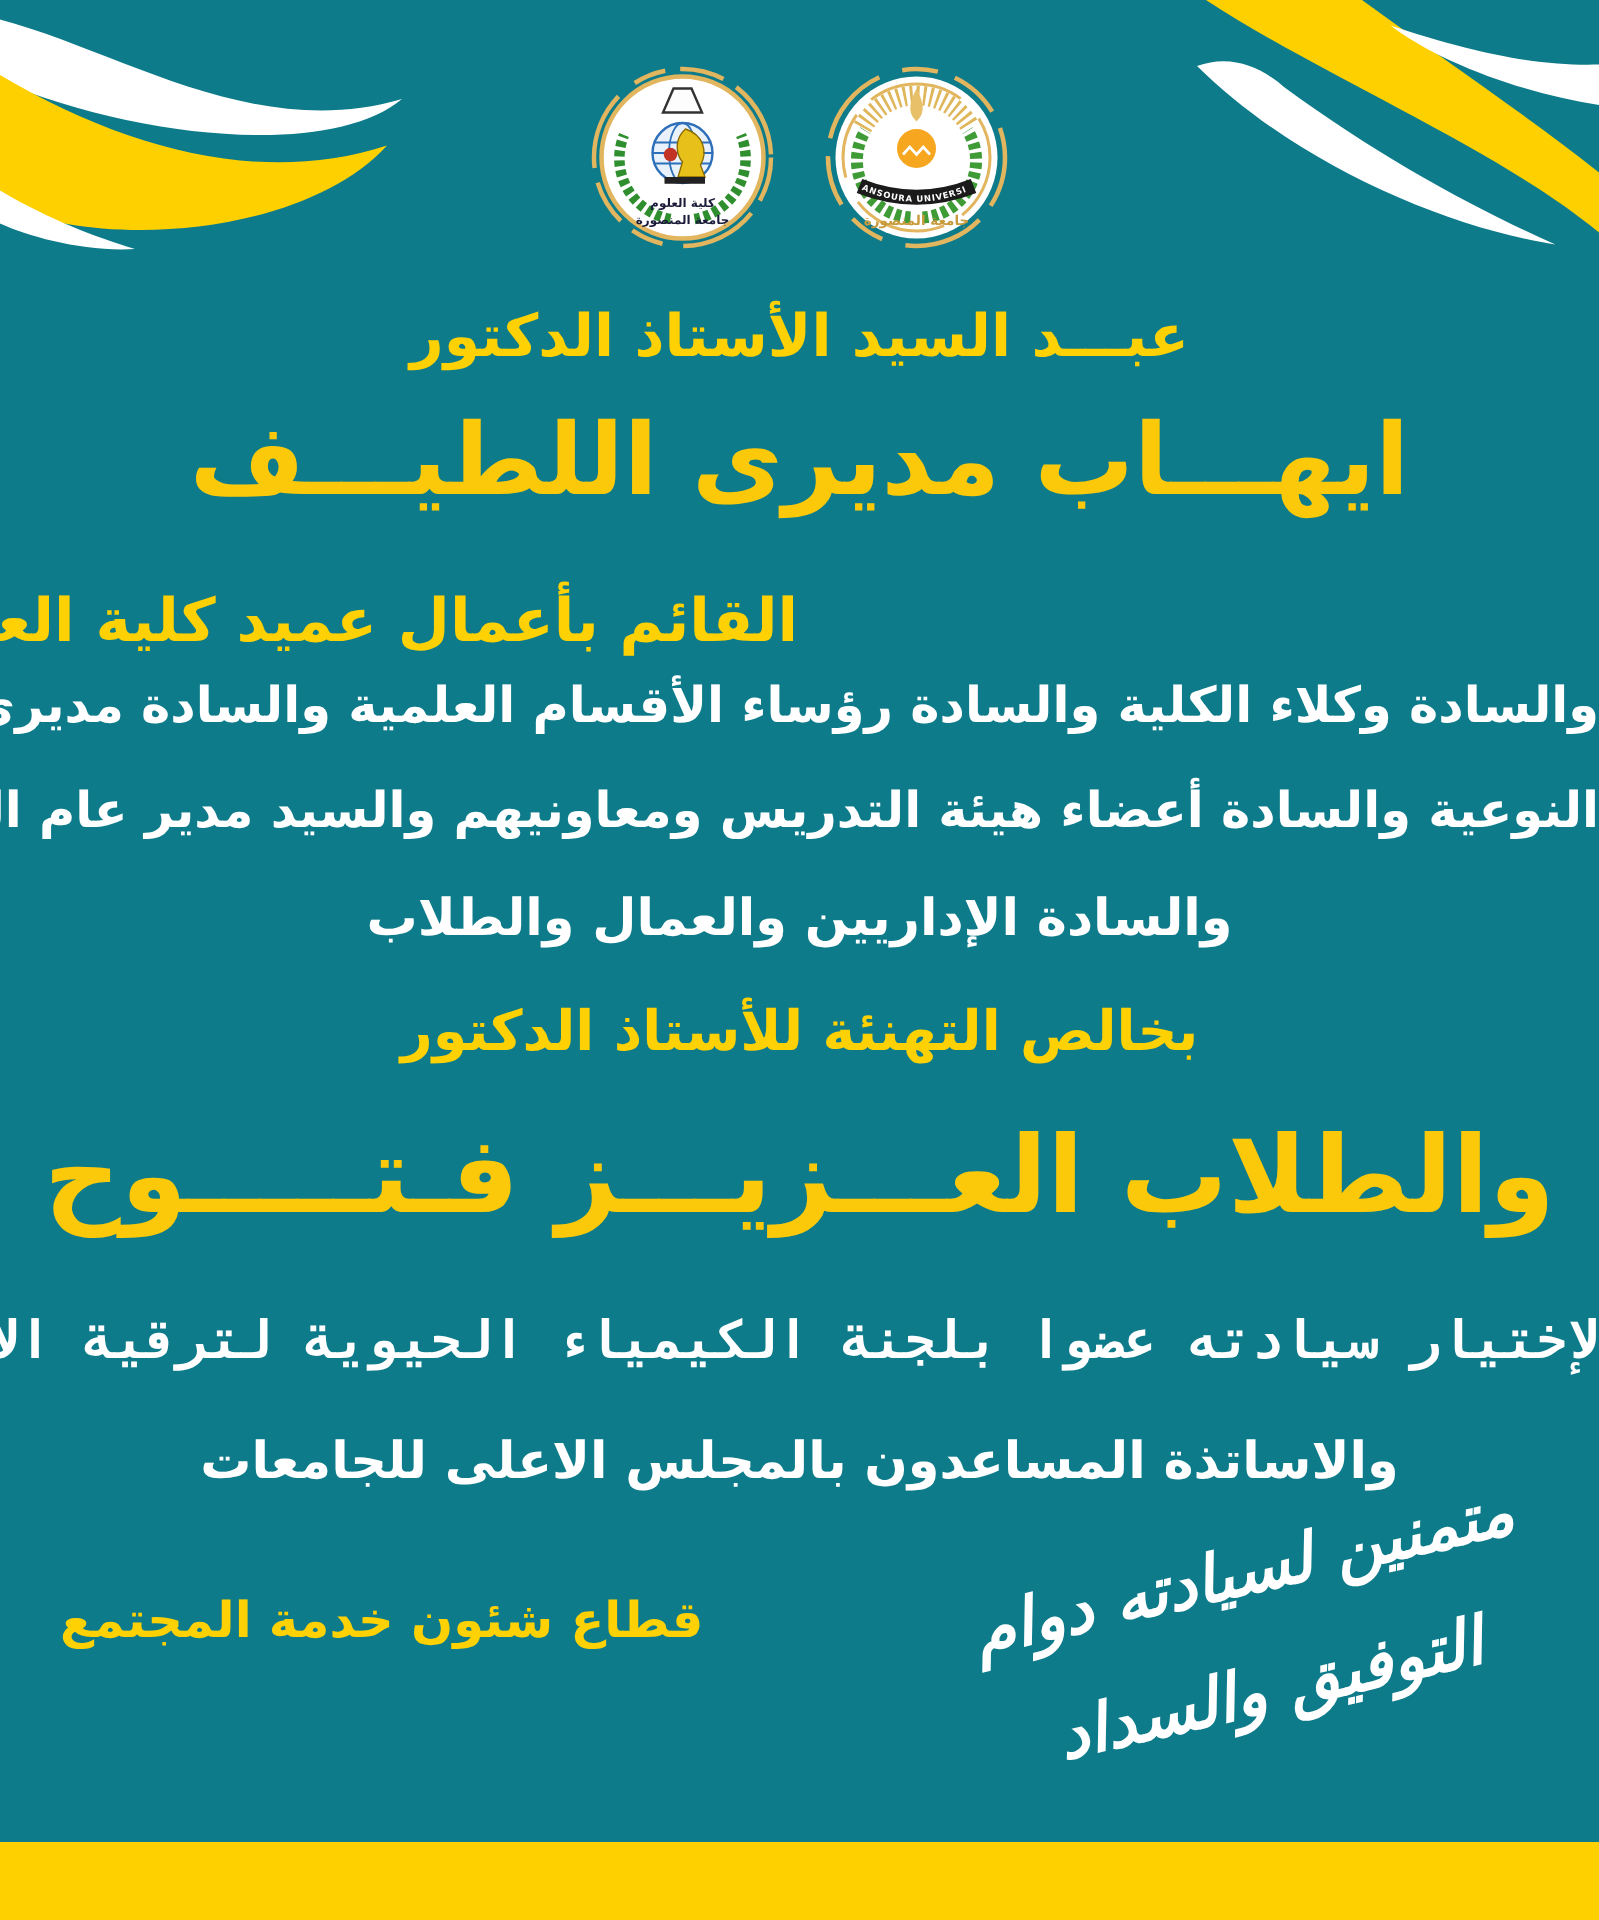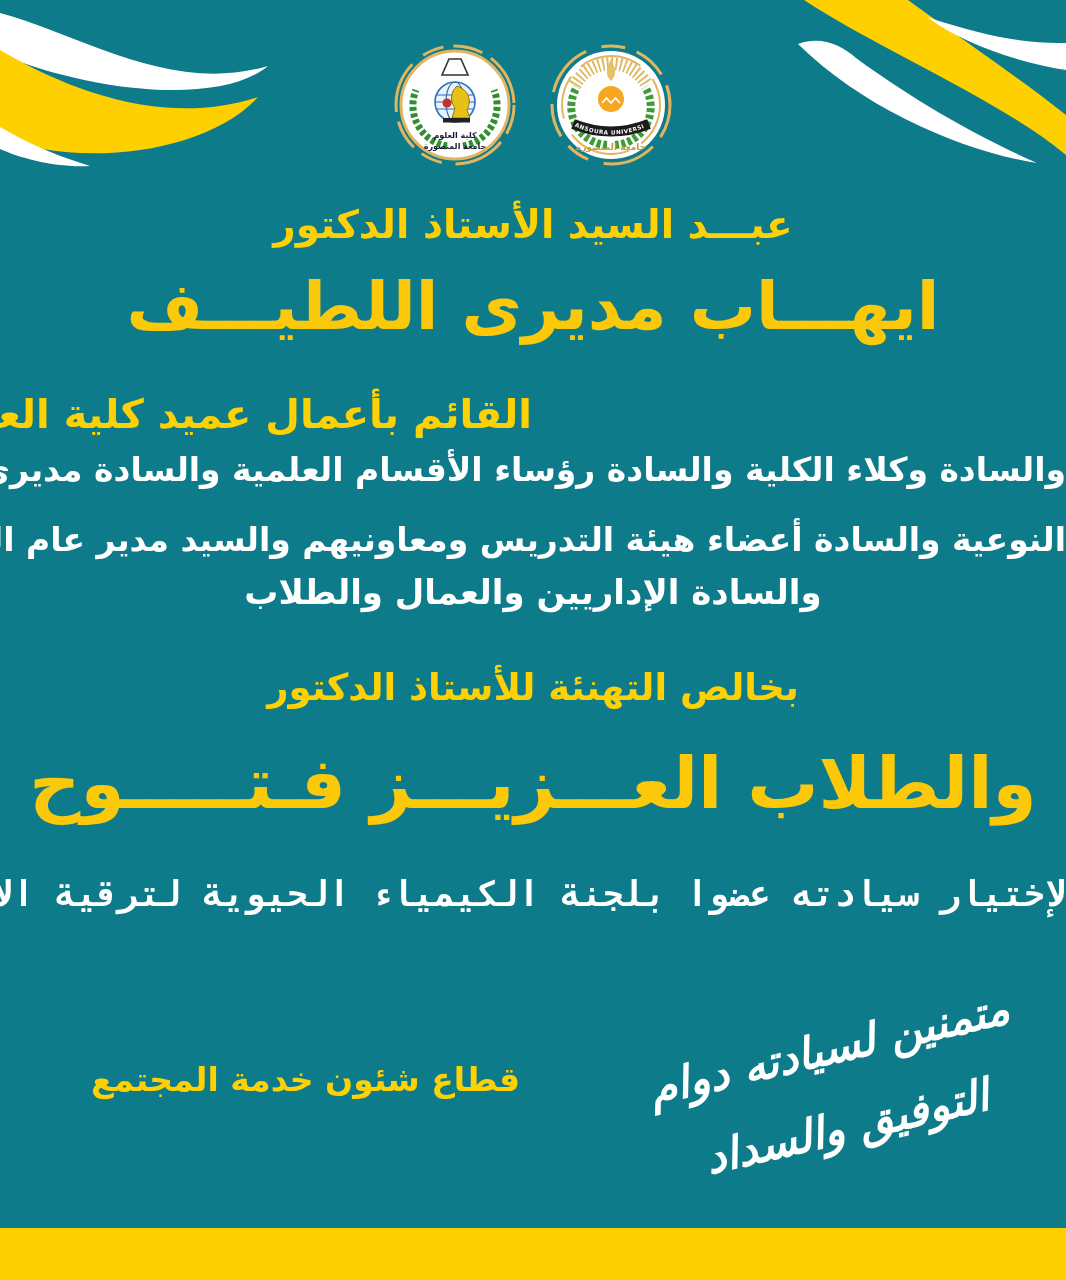--- a/index.html
+++ b/index.html
@@ -12,21 +12,21 @@
   .txt{width:100%;text-align:center;direction:rtl;white-space:nowrap;}
   .gold{color:#fdd103;}
   .white{color:#ffffff;}
   .intro       {top:202px;font-size:39px;}
   .big-name    {color:#fcc90a;font-size:66px;letter-spacing:1px;}
   .name1       {top:268px;}
   .name2       {top:742px;font-size:71px;}
   .deputy      {top:391px;left:22px;width:510px;font-size:40px;text-align:right;}
   .aud1        {top:450px;font-size:33px;}
   .aud2        {top:520px;font-size:33px;}
-  .aud3        {top:572px;font-size:34px;}
+  .aud3        {top:592px;font-size:34px;}
   .congrats    {top:666px;font-size:37px;}
   .occ1        {top:874px;font-size:35px;font-family:Liberation Mono, monospace;}
   .occ2        {top:954px;font-size:34px;}
   .sector      {top:1046px;left:40px;width:480px;font-size:33px;line-height:68px;}
   .wish{
     top:1008px;left:618px;width:440px;font-size:44px;line-height:80px;
     font-style:italic;transform:rotate(-13deg);
   }
   .bottom-band{left:0;top:1228px;width:1066px;height:52px;background:#fed000;}
   .logo{top:42px;}
@@ -94,22 +94,23 @@
 
   <div class="abs txt white aud1" dir="rtl">والسادة وكلاء الكلية والسادة رؤساء الأقسام العلمية والسادة مديرى البرامج</div>
   <div class="abs txt white aud2" dir="rtl">النوعية والسادة أعضاء هيئة التدريس ومعاونيهم والسيد مدير عام الكلية</div>
   <div class="abs txt white aud3" dir="rtl">والسادة الإداريين والعمال والطلاب</div>
 
   <div class="abs txt gold congrats" dir="rtl">بخالص التهنئة للأستاذ الدكتور</div>
 
   <div class="abs txt big-name name2" dir="rtl">والطلاب العـــزيـــز فـتـــــوح</div>
 
   <div class="abs txt white occ1" dir="rtl">لإختيار سيادته عضوا بلجنة الكيمياء الحيوية لترقية الاستاذه</div>
+  <div class="abs txt white occ2" dir="rtl">والاساتذة المساعدون بالمجلس الاعلى للجامعات</div>
 
-  <div class="abs gold sector" style="text-align:right" dir="rtl">
+  <div class="abs gold sector" style="text-align:left" dir="rtl">
     <div>قطاع شئون خدمة المجتمع</div>
   </div>
 
   <div class="abs white wish" style="text-align:center" dir="rtl">
     <div>متمنين لسيادته دوام</div>
     <div>التوفيق والسداد</div>
   </div>
 
   <div class="abs bottom-band"></div>
 

